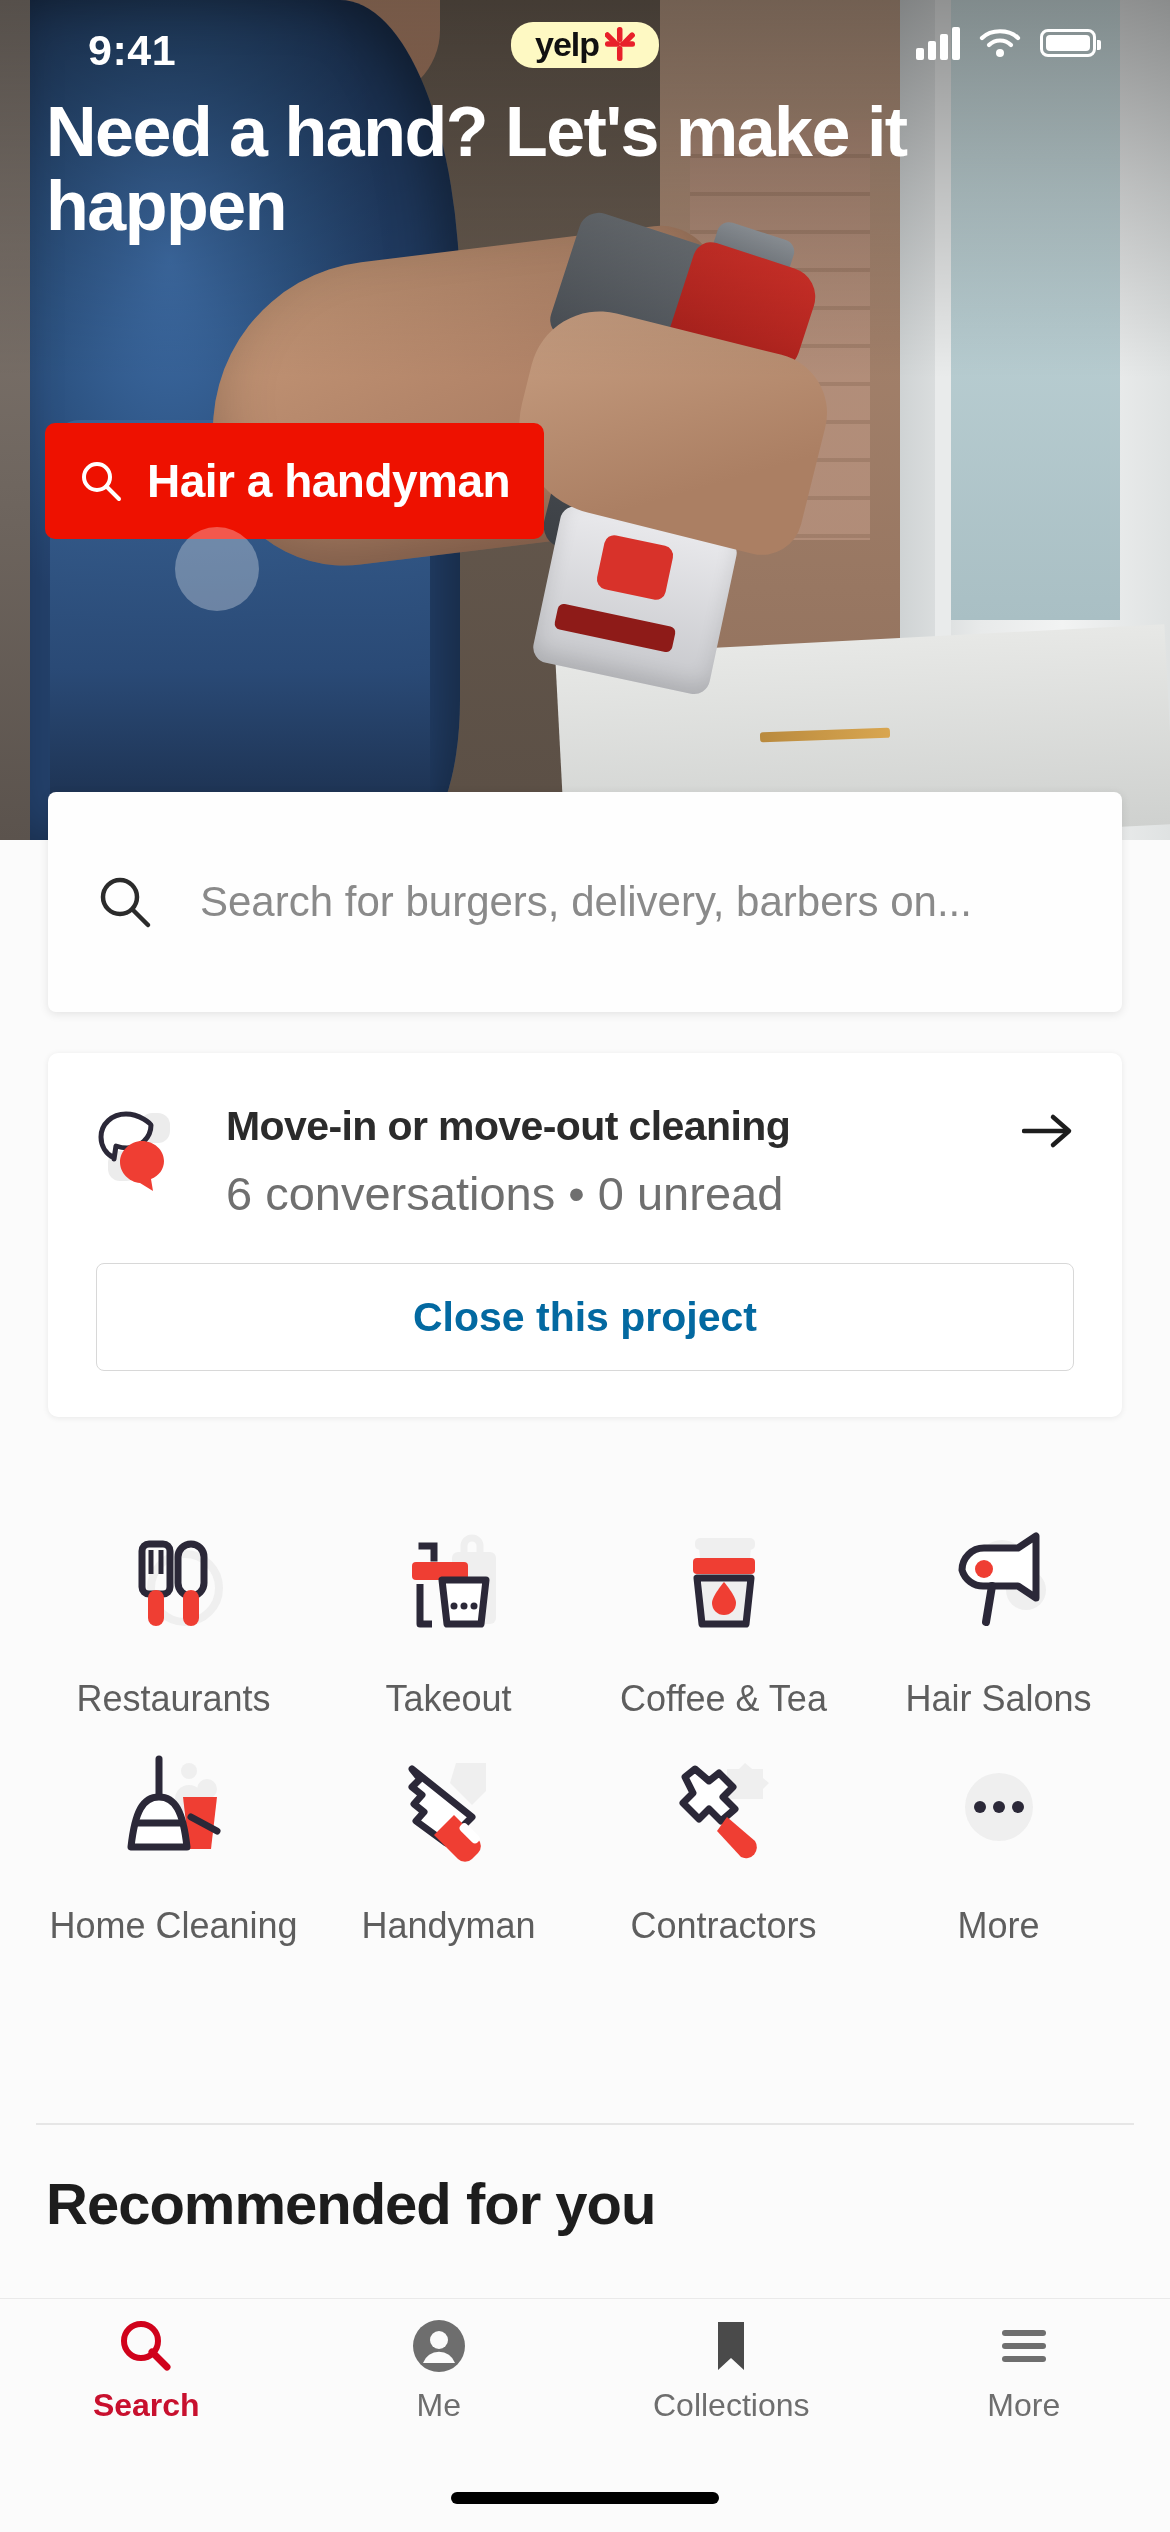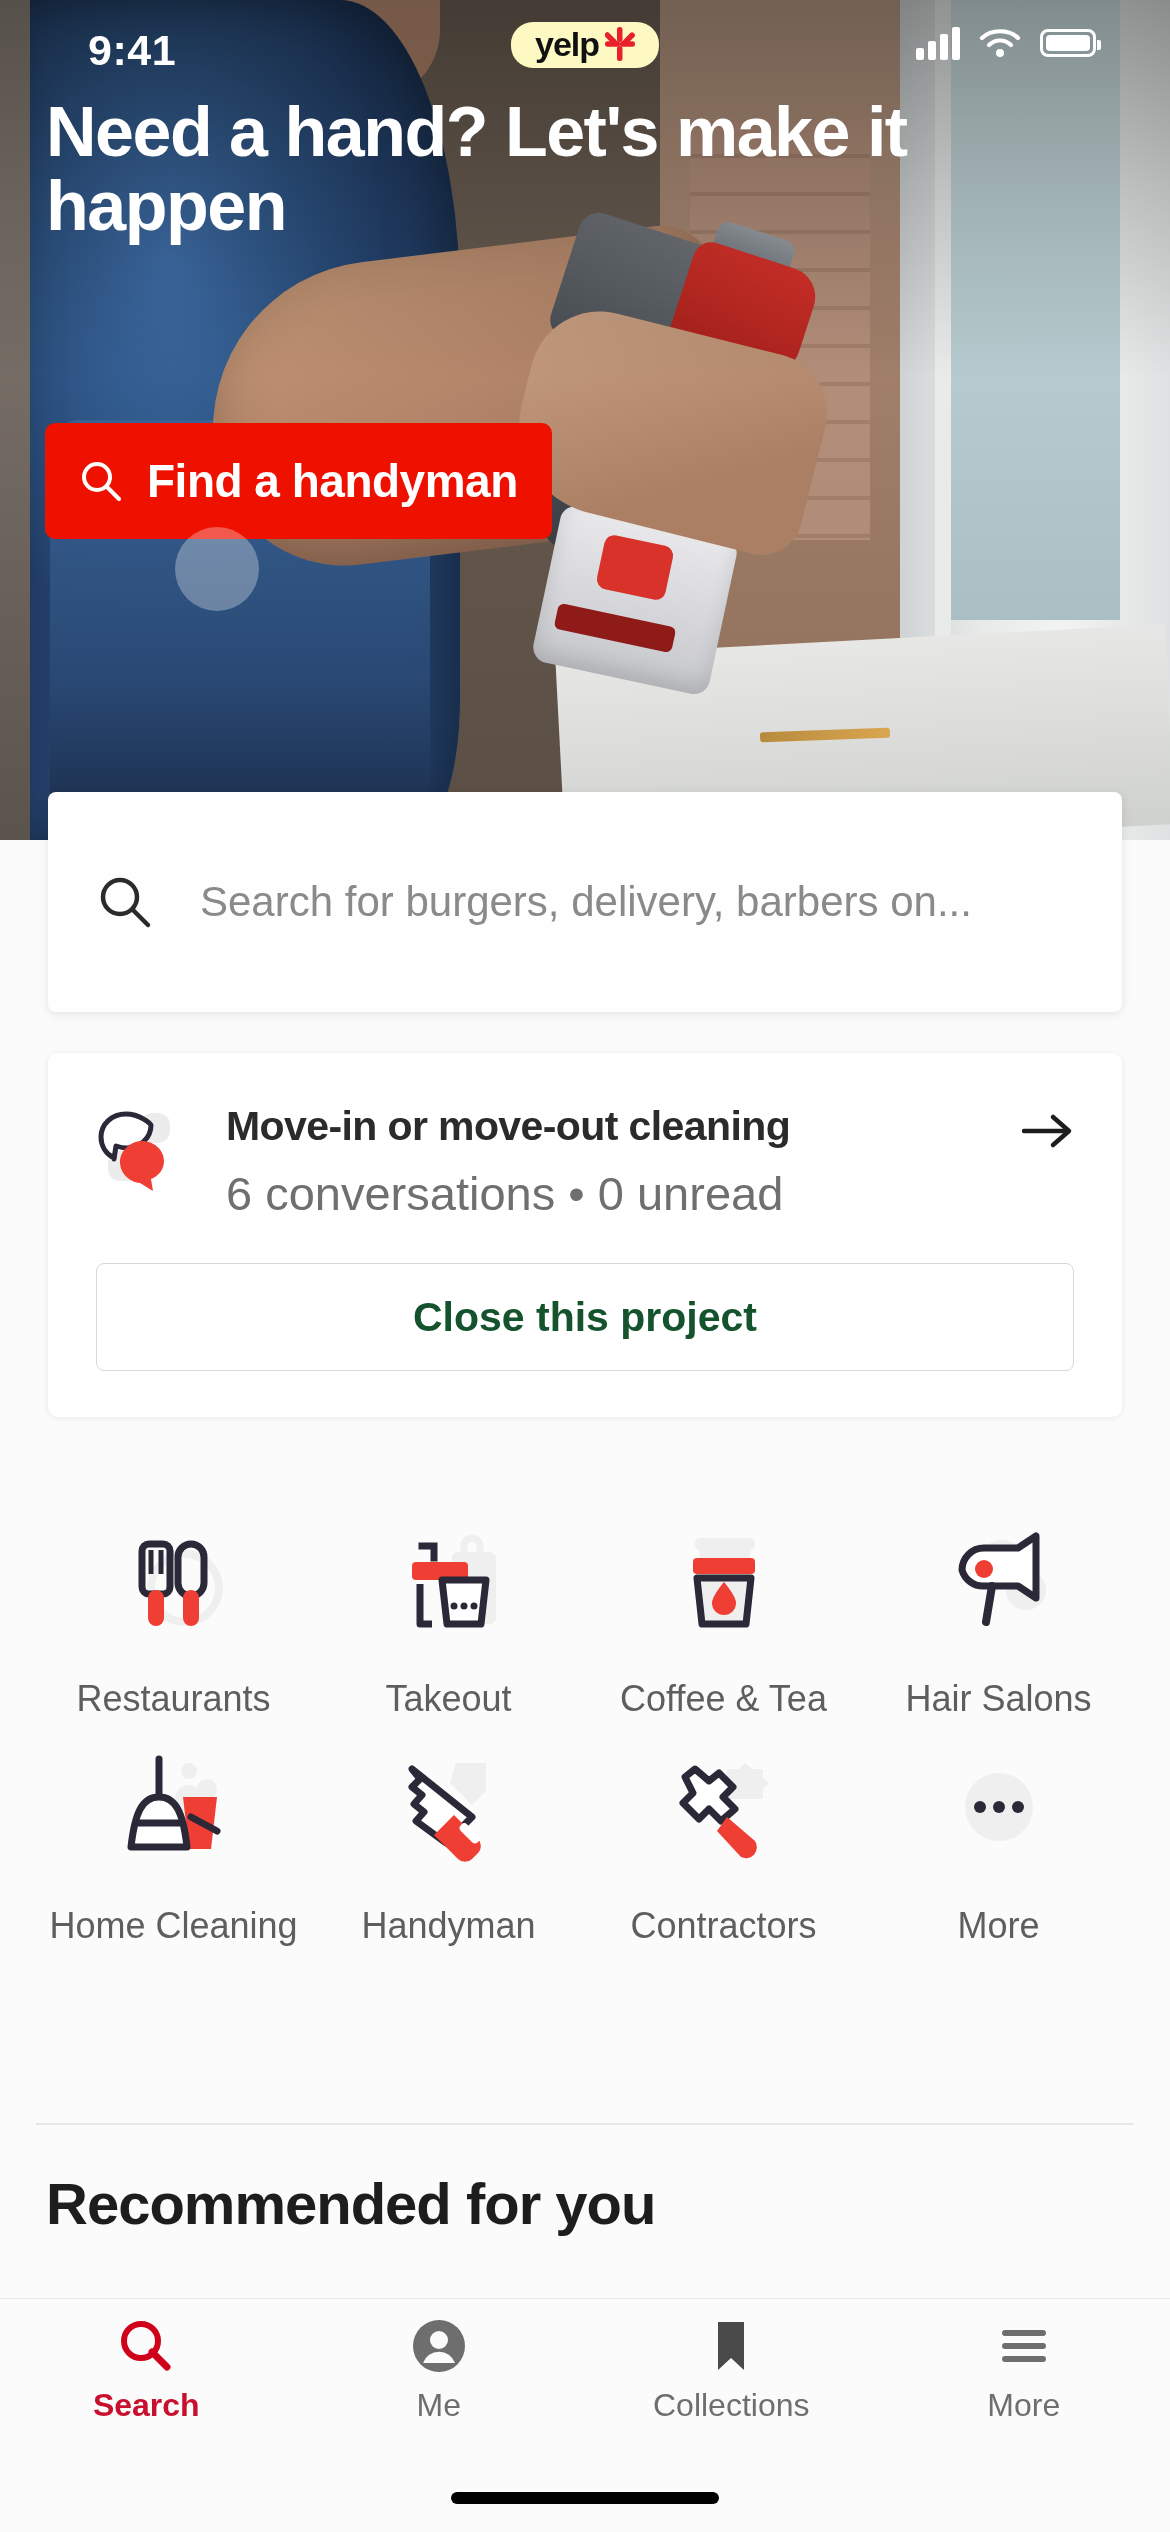--- a/index.html
+++ b/index.html
@@ -202,21 +202,21 @@
     padding:42px 48px 46px 48px; z-index:20;
   }
   .proj-row{ display:flex; align-items:flex-start; gap:34px; }
   .proj-text{ flex:1; padding-top:8px; }
   .proj-title{ font-size:41px; font-weight:800; color:#2b2b2b; letter-spacing:-.6px; }
   .proj-sub{ font-size:47px; color:#6f6f6f; margin-top:16px; }
   .arrow-btn{ margin-top:16px; cursor:pointer; }
   .closebtn{
     margin-top:42px; width:100%; height:108px;
     border:1.5px solid #d8d8d8; border-radius:8px; background:#fff;
-    font-size:41px; font-weight:700; color:#14532d; cursor:pointer;
+    font-size:41px; font-weight:700; color:#0369a1; cursor:pointer;
     font-family:"Liberation Sans", sans-serif;
   }
 
   
   .cats{
     position:absolute; left:36px; top:1512px; width:1100px; z-index:20;
     display:grid; grid-template-columns:repeat(4,1fr); row-gap:18px;
   }
   .cat{ display:flex; flex-direction:column; align-items:center; cursor:pointer; }
   .cat-ico{ height:150px; display:flex; align-items:center; justify-content:center; }
@@ -314,21 +314,21 @@
     </div>
   </div>
 
   <div class="hero-title">Need a hand? Let's make it happen</div>
 
   <button class="cta">
     <svg width="44" height="44" viewBox="0 0 44 44">
       <circle cx="18" cy="18" r="13" fill="none" stroke="#fff" stroke-width="4"></circle>
       <line x1="27.5" y1="27.5" x2="40" y2="40" stroke="#fff" stroke-width="4" stroke-linecap="round"></line>
     </svg>
-    <span class="cta-label">Find a handyman</span>
+    <span class="cta-label">Hair a handyman</span>
   </button>
   <div class="ripple"></div>
 
   <div class="body-bg"></div>
 
   <div class="searchcard">
     <svg width="58" height="58" viewBox="0 0 58 58">
       <circle cx="24" cy="24" r="17" fill="none" stroke="#2b2b2b" stroke-width="4.5"></circle>
       <line x1="36.5" y1="36.5" x2="52" y2="52" stroke="#2b2b2b" stroke-width="4.5" stroke-linecap="round"></line>
     </svg>

